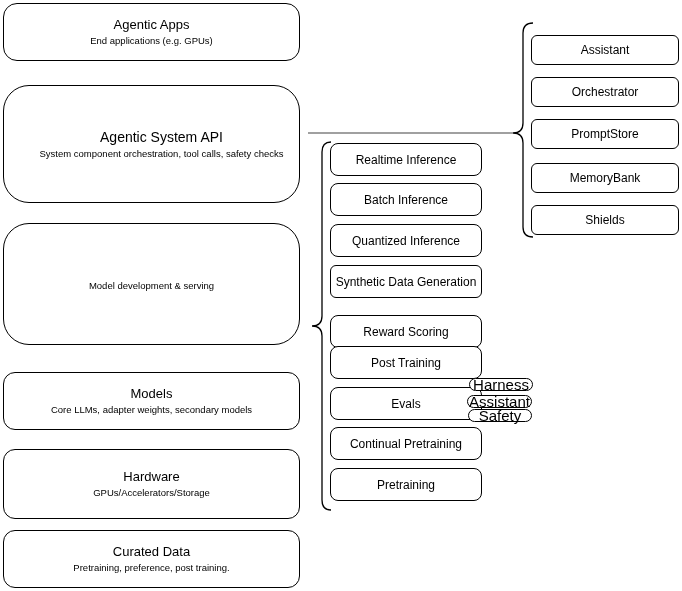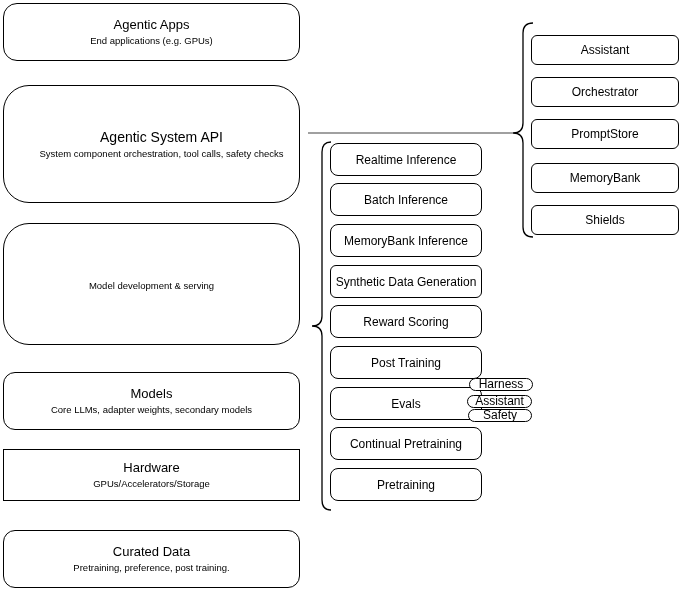--- a/index.html
+++ b/index.html
@@ -15,21 +15,21 @@
   }
   .lbox{left:3px;width:297px;}
   .lbox .title{font-size:13px;line-height:15px;white-space:nowrap;}
   .lbox.big .title{font-size:14px;line-height:16px;}
   .lbox .subtitle{font-size:9.5px;line-height:12px;margin-top:3px;white-space:nowrap;}
   .mbox{left:330px;width:152px;height:33px;border-radius:8px;font-size:12px;white-space:nowrap;}
   .rbox{left:531px;width:148px;height:30px;border-radius:6px;font-size:12px;white-space:nowrap;}
   .pill{
     position:absolute;background:#fff;border:1.2px solid #000;box-sizing:border-box;
     border-radius:7px;height:13px;display:flex;align-items:center;justify-content:center;
-    font-size:12px;line-height:13px;white-space:nowrap;z-index:5;
+    font-size:15px;line-height:13px;white-space:nowrap;z-index:5;
   }
 </style>
 </head>
 <body>
 
 <div class="canvas">
 
   <svg class="connector-layer" width="682" height="591" viewBox="0 0 682 591">
     <line x1="308" y1="133" x2="513" y2="133" stroke="#808080" stroke-width="1.4"></line>
     <path d="M 533 23 Q 523 23 523 33 L 523 123 Q 523 133 513 133 Q 523 133 523 143 L 523 227 Q 523 237 533 237" fill="none" stroke="#000000" stroke-width="1.3"></path>
@@ -48,43 +48,43 @@
 
   <div class="node lbox big" style="top:223px;height:122px;border-radius:26px;">
     <div class="subtitle">Model development &amp; serving</div>
   </div>
 
   <div class="node lbox" style="top:372px;height:58px;border-radius:12px;">
     <div class="title">Models</div>
     <div class="subtitle">Core LLMs, adapter weights, secondary models</div>
   </div>
 
-  <div class="node lbox" style="top:449px;height:52px;border-radius:0;">
+  <div class="node lbox" style="top:449px;height:70px;border-radius:12px;">
     <div class="title">Hardware</div>
     <div class="subtitle">GPUs/Accelerators/Storage</div>
   </div>
 
   <div class="node lbox" style="top:530px;height:58px;border-radius:12px;">
     <div class="title">Curated Data</div>
     <div class="subtitle">Pretraining, preference, post training.</div>
   </div>
 
   <div class="node mbox" style="top:143px;">
     <span>Realtime Inference</span>
   </div>
   <div class="node mbox" style="top:183px;">
     <span>Batch Inference</span>
   </div>
   <div class="node mbox" style="top:224px;">
-    <span>MemoryBank Inference</span>
+    <span>Quantized Inference</span>
   </div>
   <div class="node mbox" style="top:265px;border-radius:6px;">
     <span>Synthetic Data Generation</span>
   </div>
-  <div class="node mbox" style="top:305px;">
+  <div class="node mbox" style="top:315px;">
     <span>Reward Scoring</span>
   </div>
   <div class="node mbox" style="top:346px;">
     <span>Post Training</span>
   </div>
   <div class="node mbox" style="top:387px;">
     <span>Evals</span>
   </div>
   <div class="node mbox" style="top:468px;">
     <span>Pretraining</span>

